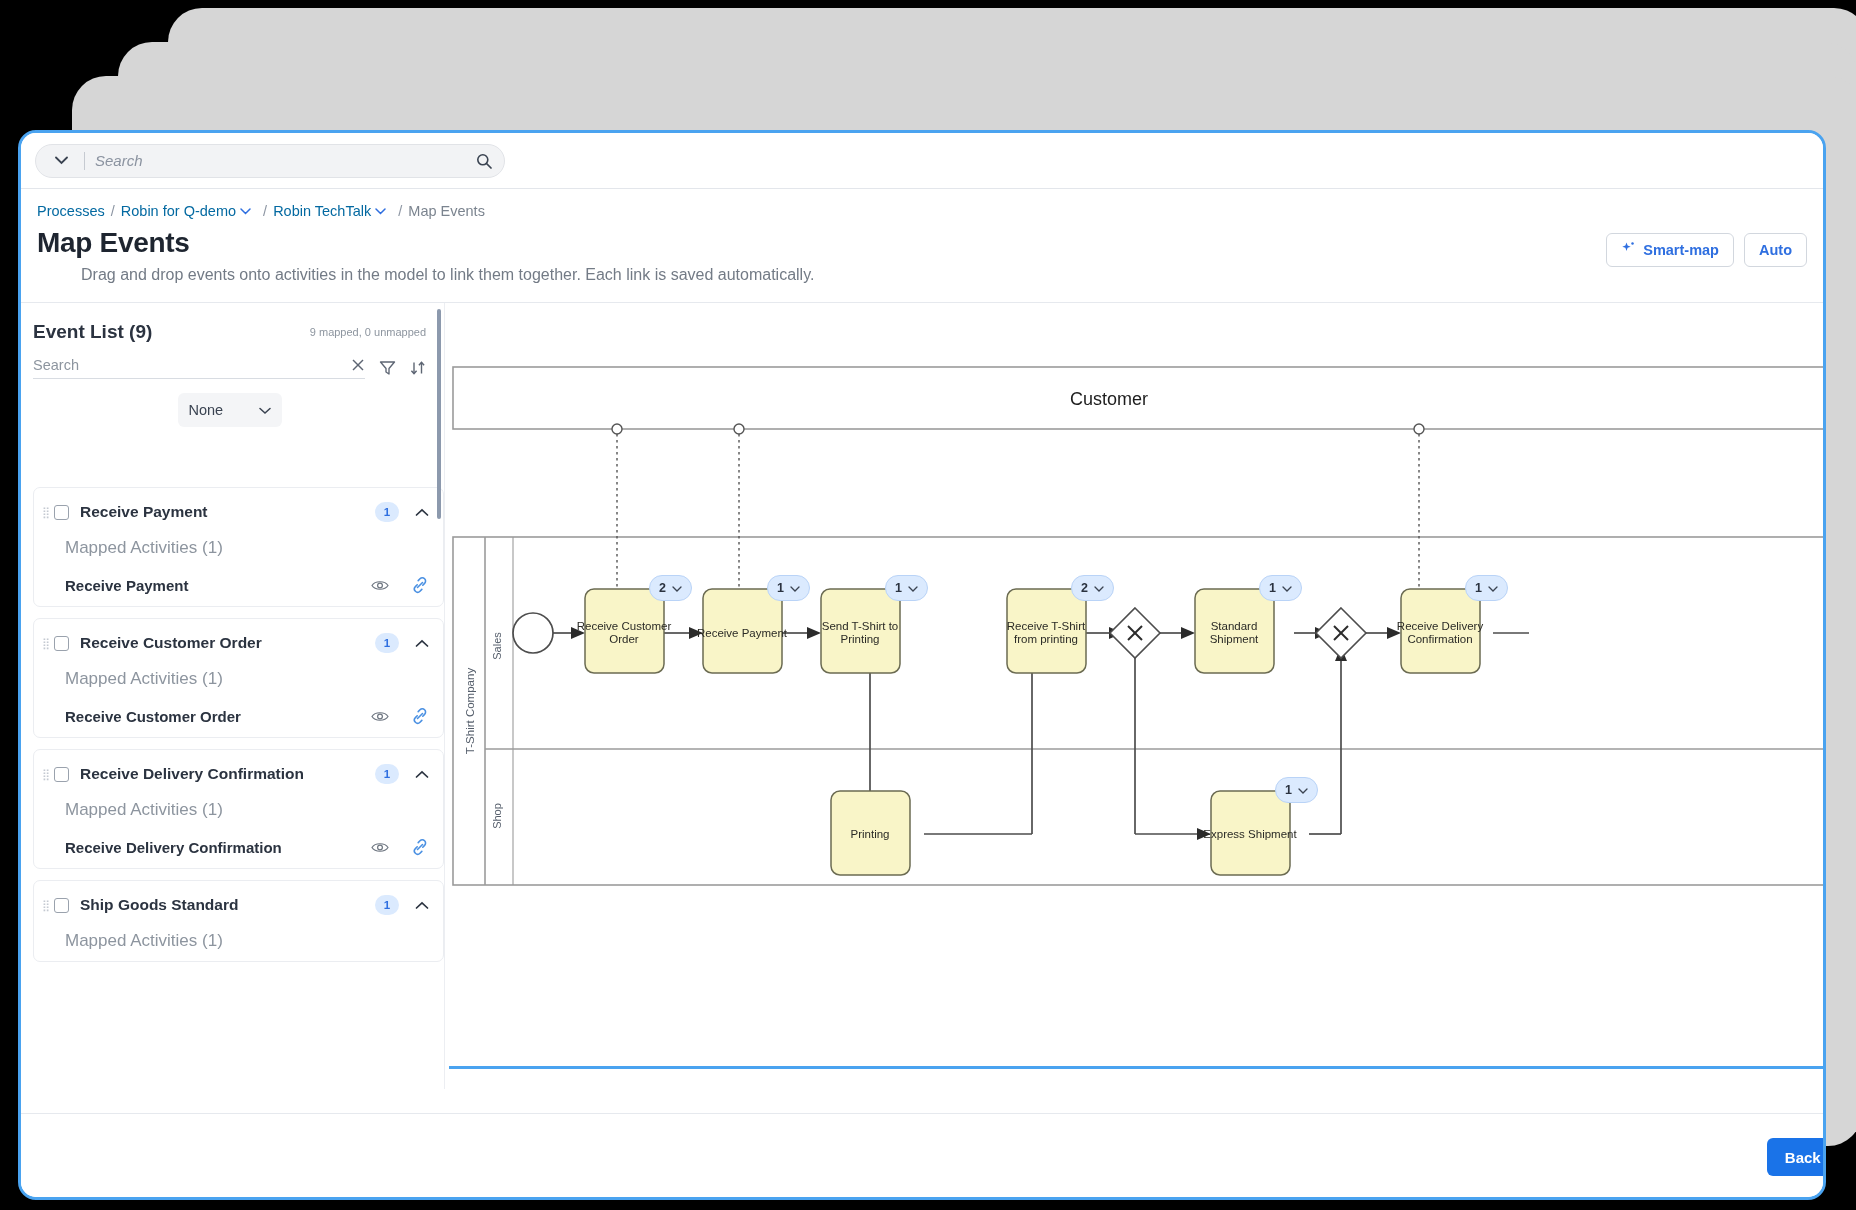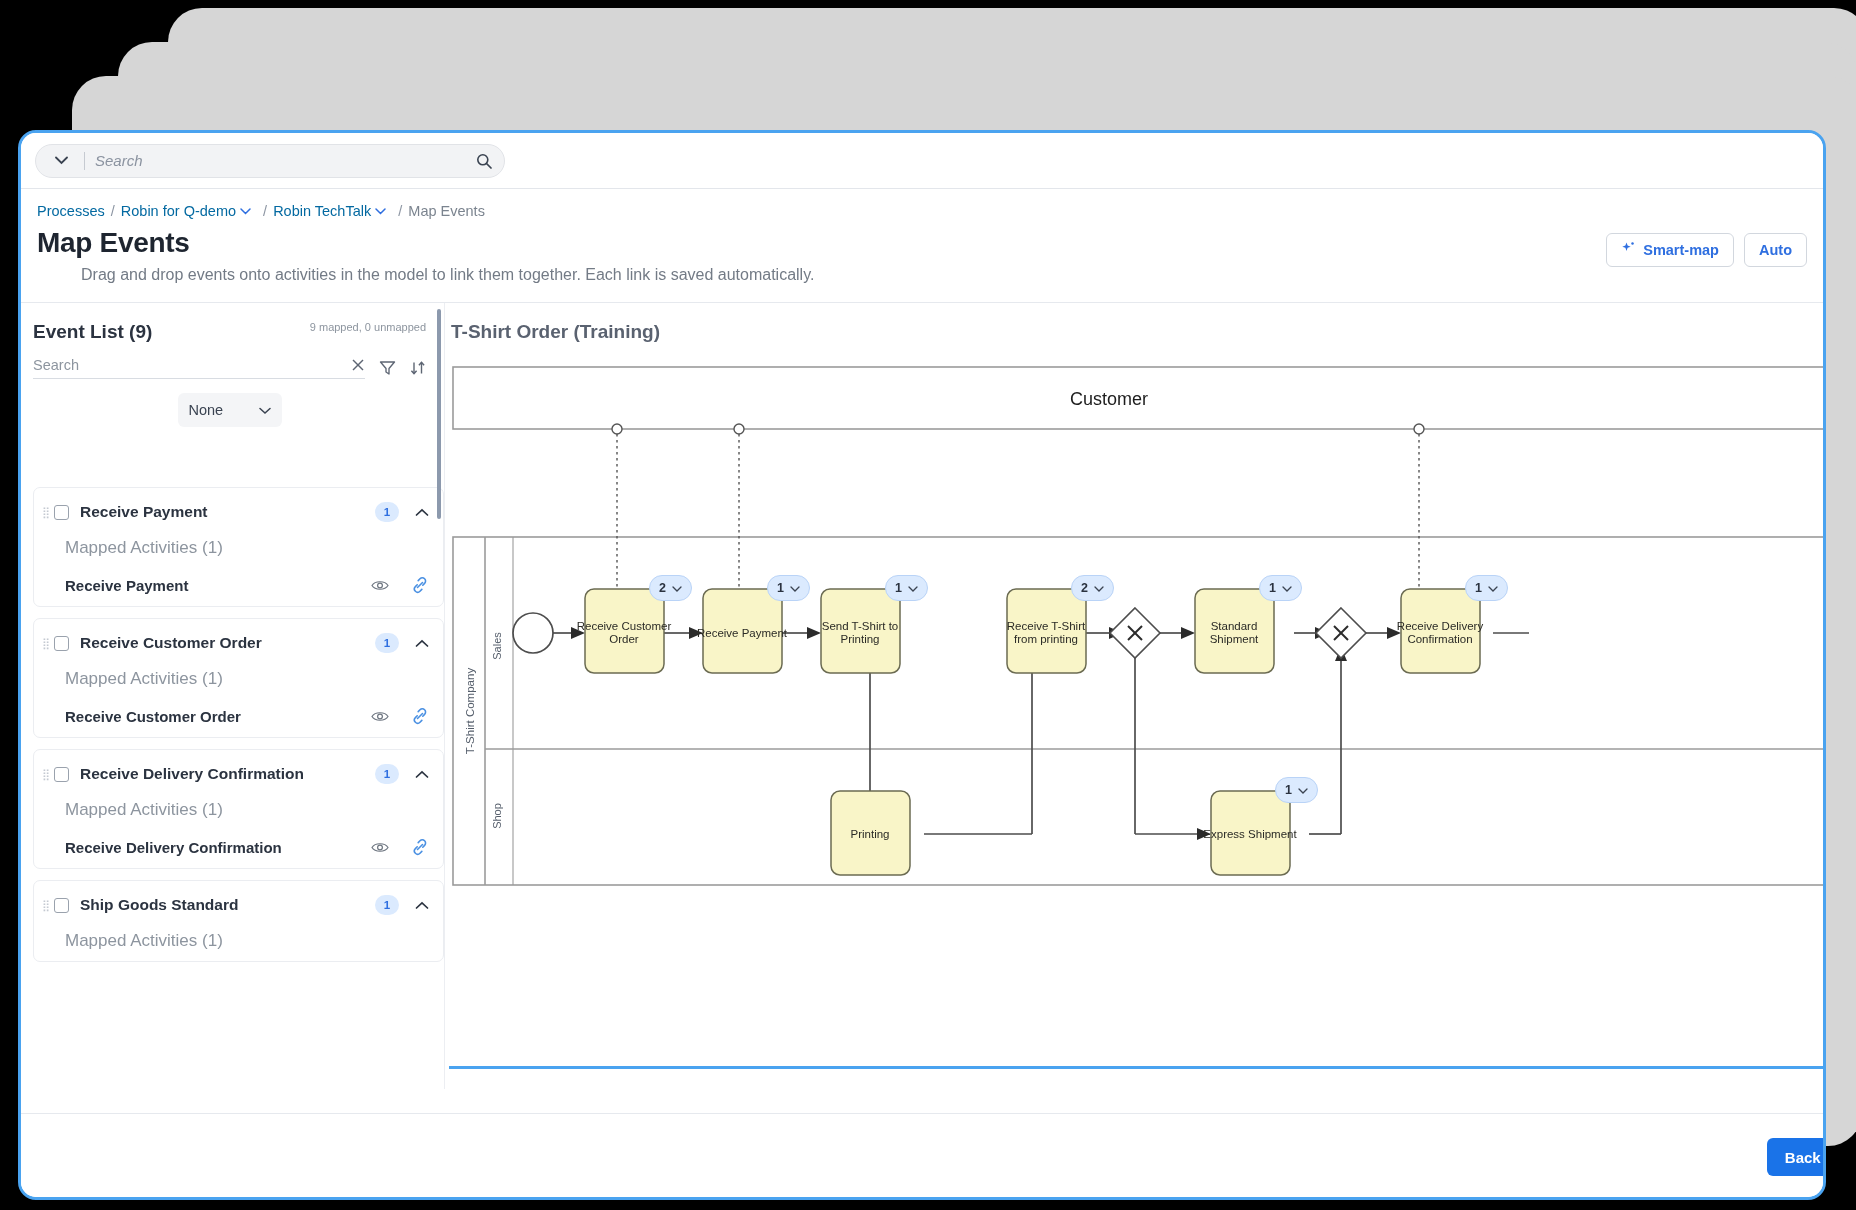--- a/index.html
+++ b/index.html
@@ -73,21 +73,21 @@
     display: flex; align-items: center; gap: 7px; cursor: pointer; white-space: nowrap;
     font-family: "Liberation Sans", sans-serif;
   }
   .divider-h { height: 1px; background: #e6e9ee; margin-top: 18px; }
 
   
   .content { display: flex; height: 786px; }
 
   
   .evpanel { width: 424px; position: relative; border-right: 1px solid #eceef2; }
-  .evhead { display: flex; align-items: flex-start; padding: 18px 18px 0 12px; }
+  .evhead { display: flex; align-items: center; padding: 18px 18px 0 12px; }
   .evtitle { font-size: 19px; font-weight: bold; color: #2b3340; }
   .evcount { margin-left: auto; font-size: 11px; color: #8d959f; }
 
   .evsearchrow { display: flex; align-items: center; padding: 14px 18px 0 12px; gap: 14px; }
   .evsearch {
     flex: 1; display: flex; align-items: center; border-bottom: 1px solid #d8dce2; padding-bottom: 5px;
   }
   .evsearch input {
     flex: 1; border: none; outline: none; background: transparent;
     font-size: 14.5px; color: #5d6573; font-family: "Liberation Sans", sans-serif;
@@ -375,21 +375,20 @@
               </span>
             </div>
             <div class="maplabel">Mapped Activities (1)</div>
           </div>
 
         </div>
         <div class="panel-scroll"></div>
       </div>
 
       <div class="diagram-area">
-        <div class="diagram-title">T-Shirt Order (Training)</div>
 
         <div class="canvas-wrap">
           <svg width="1380" height="560" viewBox="0 0 1380 560">
 
             <rect x="4" y="6" width="1376" height="62" fill="#fff" stroke="#9b9b9b" stroke-width="1.6"></rect>
             <text x="660" y="44" text-anchor="middle" font-family="Liberation Sans, sans-serif" font-size="18" fill="#1d1d1d">Customer</text>
 
             <rect x="4" y="176" width="1376" height="348" fill="#fff" stroke="#9b9b9b" stroke-width="1.6"></rect>
             <line x1="36" y1="176" x2="36" y2="524" stroke="#9b9b9b" stroke-width="1.6"></line>
             <text transform="translate(25,350) rotate(-90)" text-anchor="middle" font-family="Liberation Sans, sans-serif" font-size="11.5" fill="#555e6b">T-Shirt Company</text>

